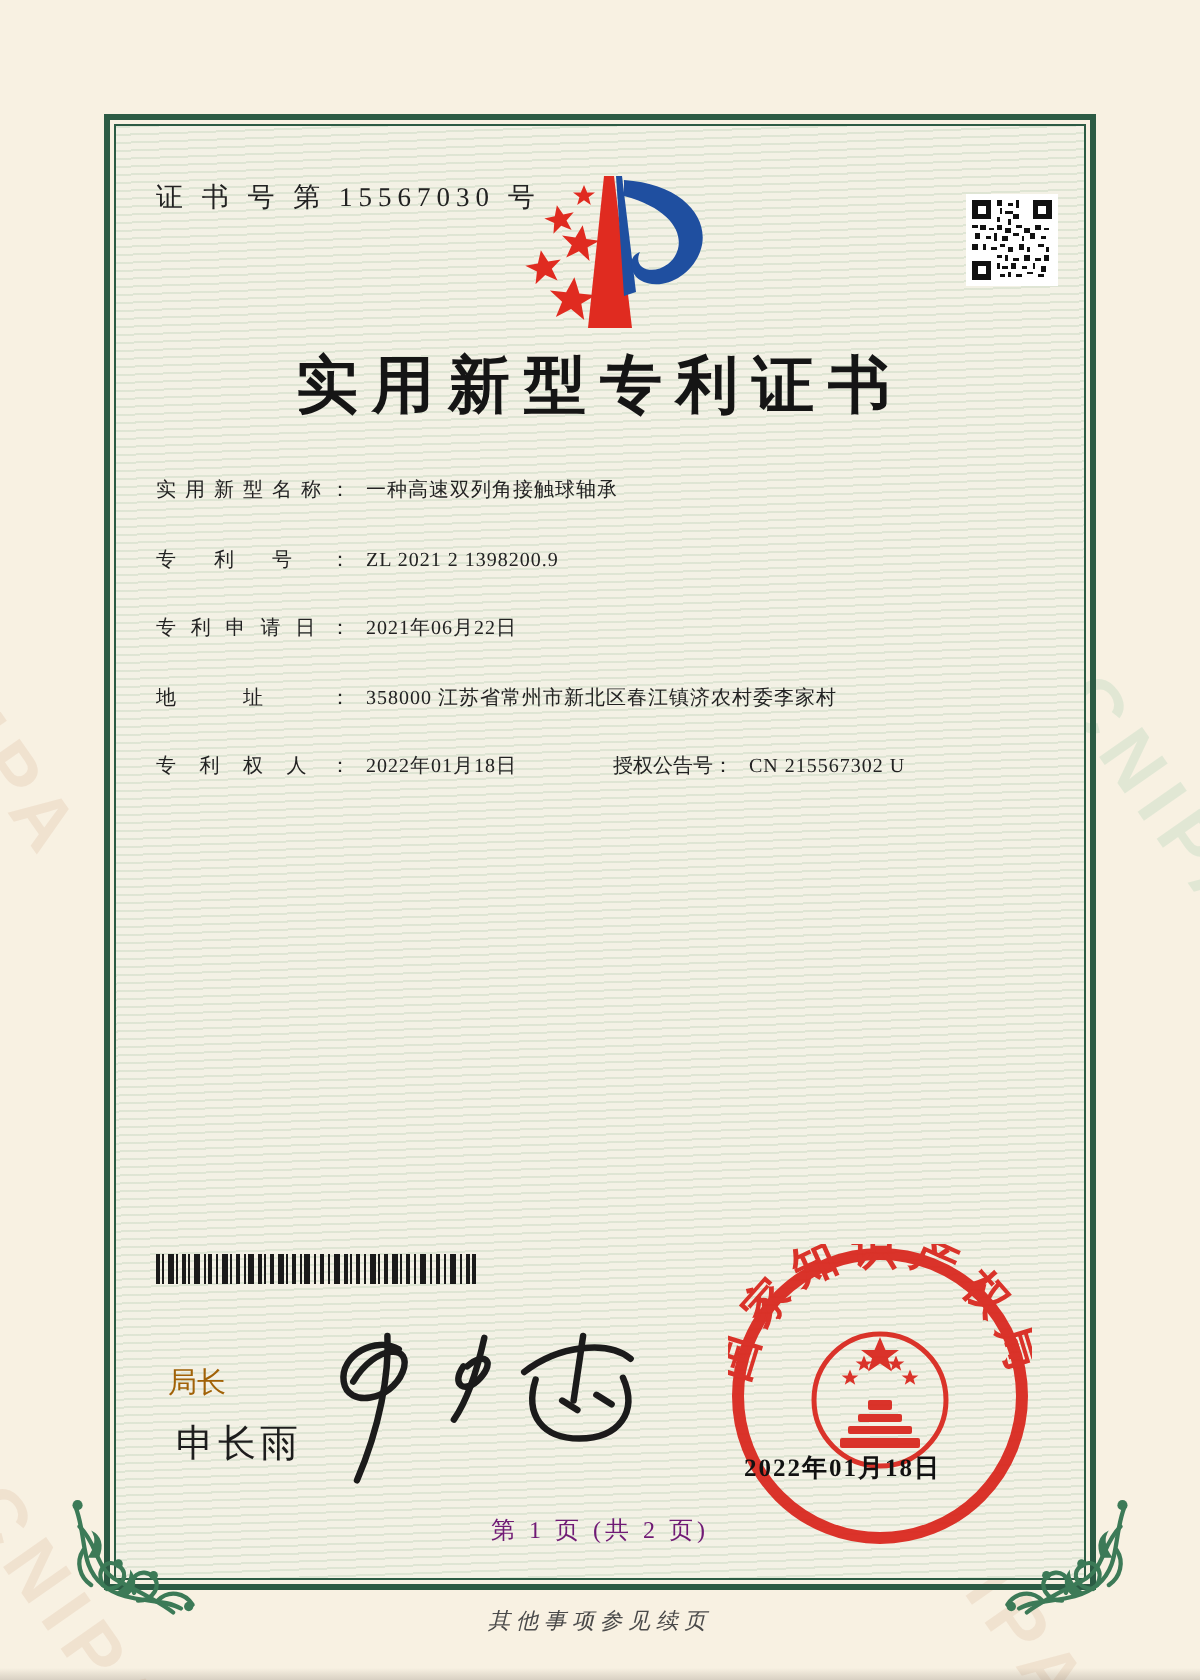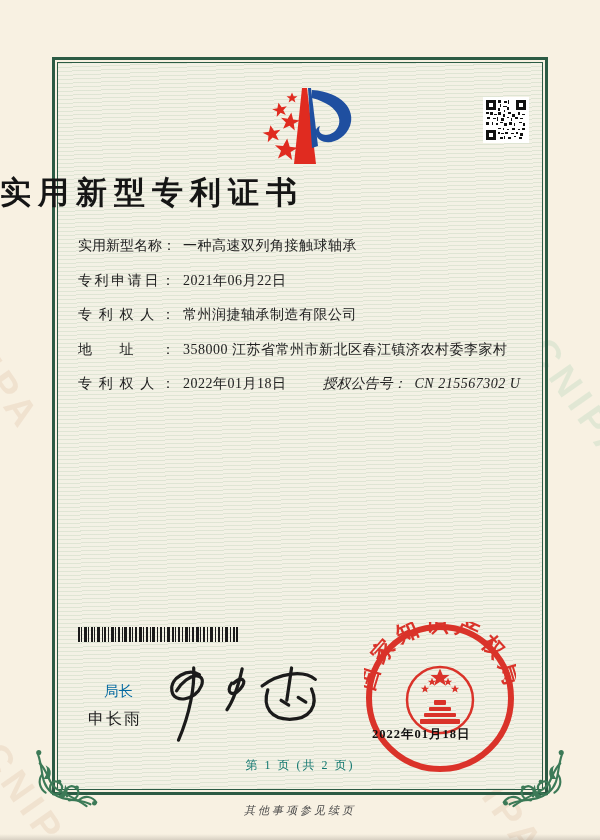--- a/index.html
+++ b/index.html
@@ -48,63 +48,63 @@
   
   .cert-no {
     position:absolute; left:78px; top:90px; font-size:13.5px;
     letter-spacing:3px; color:#222;
   }
   .logo { position:absolute; left:246px; top:84px; width:112px; height:84px; }
   .qr { position:absolute; left:483px; top:97px; width:46px; height:46px;
         background:#fff; padding:3px; }
   .qr svg { width:100%; height:100%; display:block; }
   .title {
-    position:absolute; left:0; right:0; top:172px; 
+    position:absolute; left:0; right:0; top:172px; text-align:center;
     font-size:31px; font-weight:bold; letter-spacing:7px; color:#151515;
   }
 
   
-  .fields { position:absolute; left:78px; top:229px; width:446px; font-size:14px; }
+  .fields { position:absolute; left:78px; top:229px; width:446px; font-size:10px; }
   .frow { line-height:34.5px; white-space:nowrap; color:#222; }
   .flabel {
     display:inline-block; width:97px; text-align:justify; text-align-last:justify;
     vertical-align:top;
   }
   .fvalue { margin-left:8px; letter-spacing:.5px; }
-  .frow-split .field2 { margin-left:36px;font-style:italic; }
+  .frow-split .field2 { margin-left:48px; }
 
   
   .law {
     position:absolute; left:78px; top:483px; width:446px;
     font-size:12.5px; line-height:1.92; text-align:justify;
     font-style:italic; color:#3a3a3a; letter-spacing:.4px;
   }
   .law p { text-indent:2em; }
 
   
   .barcode { position:absolute; left:78px; top:627px; width:162px; height:15px; }
 
   
-  .director-title { position:absolute; left:104px; top:682px; font-size:14.5px;
-    font-family:"Liberation Sans","DejaVu Sans",sans-serif; color:#0369a1; }
-  .director-name { position:absolute; left:88px; top:709px; font-size:16px;
+  .director-title { position:absolute; left:84px; top:682px; font-size:14.5px;
+    font-family:"Liberation Sans","DejaVu Sans",sans-serif; color:#a16207; }
+  .director-name { position:absolute; left:88px; top:709px; font-size:19px;
     font-family:"Liberation Sans","DejaVu Sans",sans-serif; letter-spacing:2px; color:#1d1d1d; }
   .signature { position:absolute; left:150px; top:658px; width:190px; height:95px; }
 
   
   .seal { position:absolute; left:364px; top:622px; width:152px; height:152px; z-index:6; }
   .seal-date {
     position:absolute; left:372px; top:726px; z-index:7; font-size:12.5px;
     font-weight:bold; color:#111; letter-spacing:1px; white-space:nowrap;
   }
 
   
   .page-no {
     position:absolute; left:0; right:0; top:757px; text-align:center;
-    font-size:12px; letter-spacing:2px; color:#0f766e;
+    font-size:12px; letter-spacing:2px; color:#701a75;
   }
   .continuation {
     position:absolute; left:0; right:0; top:803px; text-align:center;
     font-size:11px; letter-spacing:3px; color:#4a4a4a; font-style:italic;
   }
   .page-edge {
     position:absolute; left:0; right:0; bottom:0; height:6px;
     background:linear-gradient(180deg, rgba(0,0,0,0), rgba(120,110,100,.25));
   }
 </style>
@@ -154,20 +154,21 @@
     <g fill="#3c7a57">
       <circle cx="9" cy="17" r="2.6"></circle>
         <circle cx="30" cy="47" r="2.2"></circle>
       <circle cx="48" cy="53" r="2.2"></circle>
         <circle cx="66" cy="69" r="2.4"></circle>
       <path d="M14,44 q6,-8 2,-14 q8,4 4,14 z"></path>
       <path d="M28,62 q8,-4 8,-12 q6,8 -2,14 z"></path>
     </g>
   </svg>
 
+  <div class="cert-no">证 书 号 第 15567030 号</div>
 
   <svg class="logo" viewBox="0 0 112 84">
     <path d="M56,4 L61,4 L70,80 L48,80 Z" fill="#e02b20"></path>
     <path d="M62,4 L65,4 L72,62 L66,64 Z" fill="#1f4fa0"></path>
     <path d="M66,6 C96,8 110,26 104,42 C99,55 84,62 74,56 C68,52 68,44 74,42 C70,50 80,54 88,48 C98,40 96,22 66,14 Z" fill="#1f4fa0"></path>
     <g fill="#e02b20">
       <path transform="translate(46,14) scale(0.55)" d="M0,-10 2.9,-3.1 10,-3.1 4.2,1.2 6.2,8.1 0,3.9 -6.2,8.1 -4.2,1.2 -10,-3.1 -2.9,-3.1 Z"></path>
       <path transform="translate(34,26) scale(0.75) rotate(-12)" d="M0,-10 2.9,-3.1 10,-3.1 4.2,1.2 6.2,8.1 0,3.9 -6.2,8.1 -4.2,1.2 -10,-3.1 -2.9,-3.1 Z"></path>
       <path transform="translate(44,38) scale(0.95) rotate(8)" d="M0,-10 2.9,-3.1 10,-3.1 4.2,1.2 6.2,8.1 0,3.9 -6.2,8.1 -4.2,1.2 -10,-3.1 -2.9,-3.1 Z"></path>
       <path transform="translate(26,50) scale(0.9) rotate(-10)" d="M0,-10 2.9,-3.1 10,-3.1 4.2,1.2 6.2,8.1 0,3.9 -6.2,8.1 -4.2,1.2 -10,-3.1 -2.9,-3.1 Z"></path>
@@ -186,24 +187,24 @@
     </svg>
   </div>
 
   <div class="title">实用新型专利证书</div>
 
   <div class="fields">
     <div class="frow">
       <span class="flabel">实用新型名称：</span><span class="fvalue">一种高速双列角接触球轴承</span>
     </div>
     <div class="frow">
+      <span class="flabel">专利号：</span><span class="fvalue">ZL 2021 2 1398200.9</span>
+    </div>
+    <div class="frow">
       <span class="flabel">专利申请日：</span><span class="fvalue">2021年06月22日</span>
-    </div>
-    <div class="frow">
-      <span class="flabel">专利权人：</span><span class="fvalue">常州润捷轴承制造有限公司</span>
     </div>
     <div class="frow">
       <span class="flabel">地址：</span><span class="fvalue">358000 江苏省常州市新北区春江镇济农村委李家村</span>
     </div>
     <div class="frow frow-split">
       <span class="flabel">专利权人：</span><span class="fvalue">2022年01月18日</span><span class="field2"><span>授权公告号：</span><span class="fvalue">CN 215567302 U</span></span>
     </div>
   </div>
 
 

